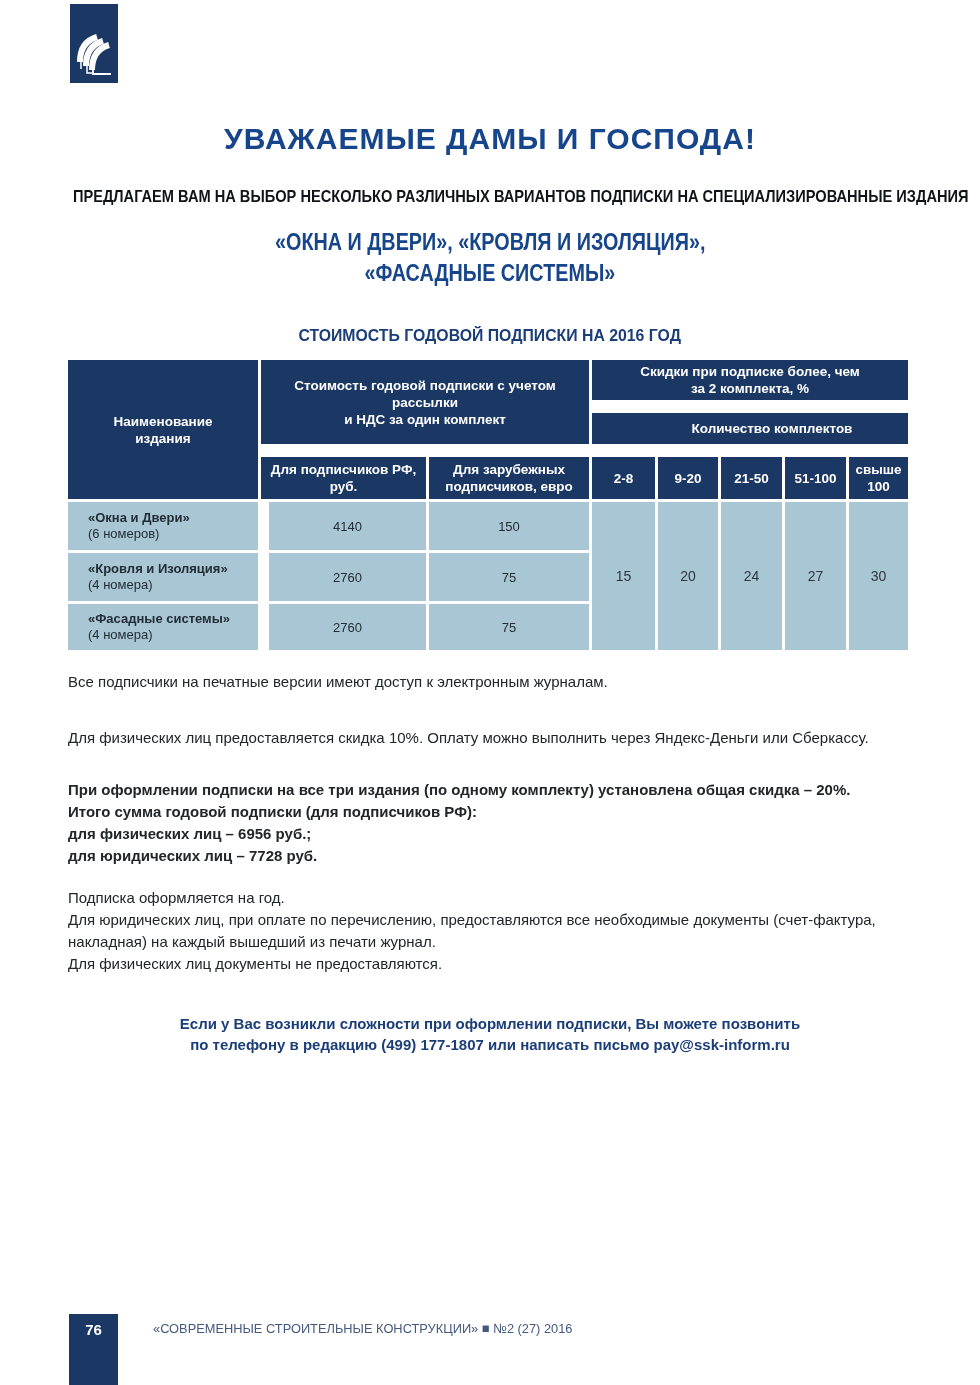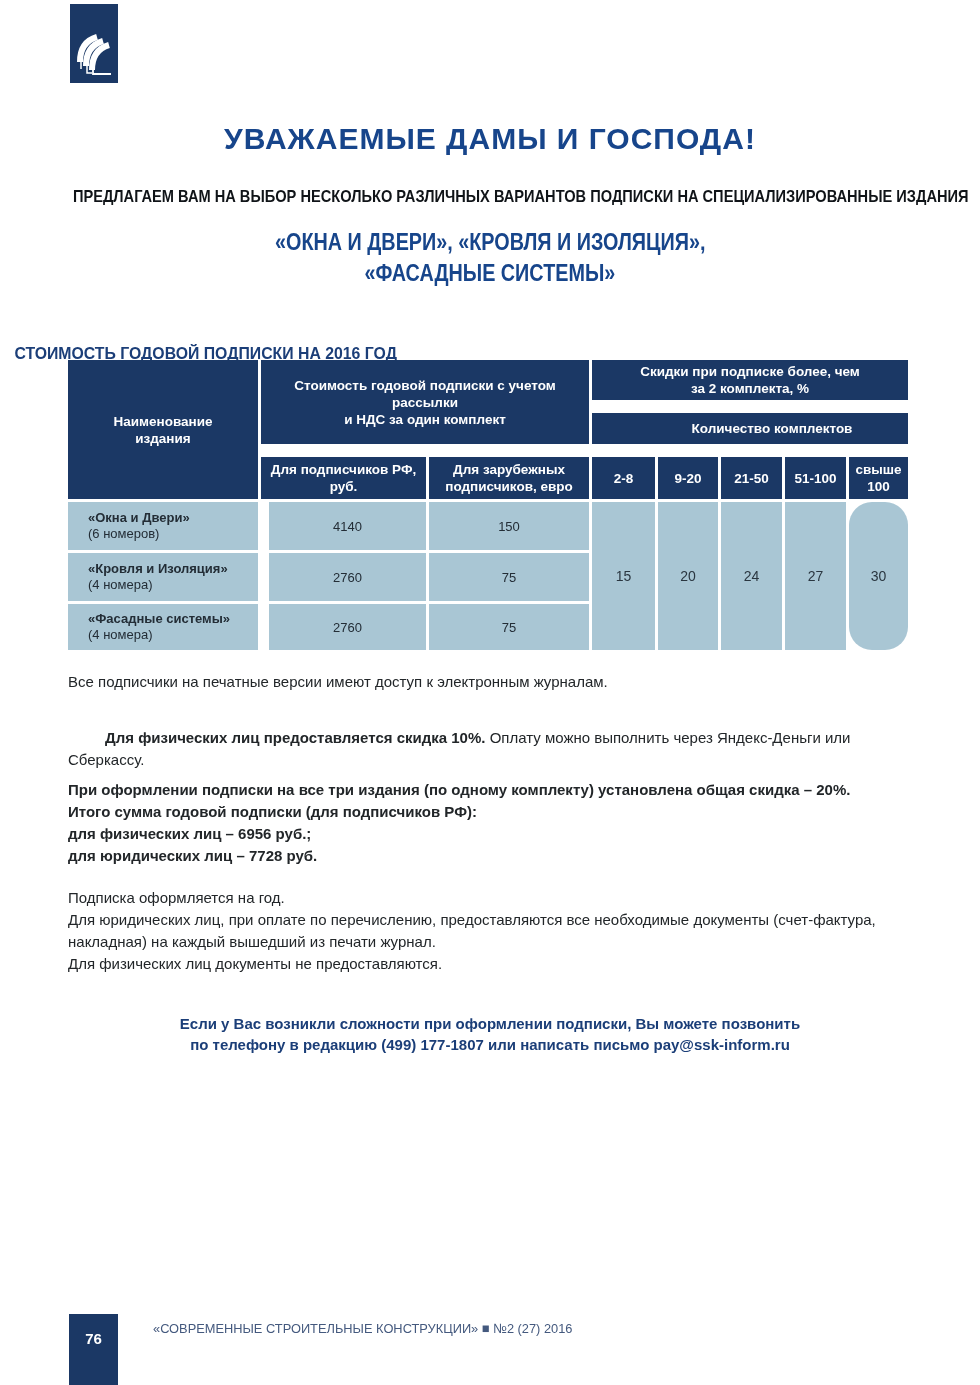--- a/index.html
+++ b/index.html
@@ -24,21 +24,21 @@
     font-size:30px;font-weight:bold;letter-spacing:1px;color:var(--title-blue);white-space:nowrap;}
   .doc-subtitle{position:absolute;left:0;top:187px;width:100%;text-align:center;color:#101418;}
   .doc-subtitle .cond{font-size:17px;font-weight:bold;}
   .editions{position:absolute;left:0;top:228px;width:100%;text-align:center;color:var(--title-blue);
     line-height:28px;font-weight:bold;}
   .editions .cond{font-size:23px;}
   .cond{display:inline-block;transform:scaleX(0.86);transform-origin:50% 50%;white-space:nowrap;}
   .cond-left{display:inline-block;transform:scaleX(0.95);transform-origin:0 50%;white-space:nowrap;}
 
   
-  .table-title{position:absolute;left:0;top:344px;width:100%;
+  .table-title{position:absolute;left:0;top:326px;width:100%;text-align:center;
     color:var(--deep-blue);font-weight:bold;}
   .table-title .cond{font-size:17px;transform:scaleX(0.93);}
   .price-table{position:absolute;left:68px;top:350px;width:840px;
     display:grid;
     grid-template-columns:190px 165px 160px 63px 60px 61px 61px 59px;
     grid-template-rows:50px 41px 52px 48px 48px 46px;
     gap:3px;}
   .cell{display:flex;align-items:center;justify-content:center;text-align:center;}
   .th{background:var(--navy);color:#fff;font-weight:bold;font-size:13.5px;line-height:17px;white-space:pre-line;margin-top:10px;}
   .td{background:var(--light-blue);font-size:13px;color:#232d36;}
@@ -50,36 +50,36 @@
   
   .c-edition{grid-column:1;grid-row:1/4;}
   .c-price{grid-column:2/4;grid-row:1/3;}
   .c-disc{grid-column:4/9;grid-row:1;}
   .c-kits{grid-column:4/9;grid-row:2;padding-left:44px;}
   .c-rf{grid-column:2;grid-row:3;}
   .c-fo{grid-column:3;grid-row:3;}
   .r1{grid-row:4;} .r2{grid-row:5;} .r3{grid-row:6;}
   .col1{grid-column:1;} .col2{grid-column:2;margin-left:8px;} .col3{grid-column:3;}
   .dv1{grid-column:4;grid-row:4/7;} .dv2{grid-column:5;grid-row:4/7;}
-  .dv3{grid-column:6;grid-row:4/7;} .dv4{grid-column:7;grid-row:4/7;} .dv5{grid-column:8;grid-row:4/7;border-radius:23px;}
+  .dv3{grid-column:6;grid-row:4/7;} .dv4{grid-column:7;grid-row:4/7;} .dv5{grid-column:8;grid-row:4/7;}
 
   
   .note{position:absolute;left:68px;width:848px;font-size:15px;line-height:22px;color:var(--body-text);}
   .n1{top:671px;}
   .n2{top:727px;}
-  .n2 .b{font-weight:bold;margin-left:37px;}
+  .n2 .b{font-weight:normal;}
   .n3{top:779px;font-weight:bold;white-space:pre-line;}
   .n4{top:887px;white-space:pre-line;}
   .contact{position:absolute;left:0;top:1013px;width:100%;text-align:center;
     font-size:15px;line-height:21px;font-weight:bold;color:var(--deep-blue);}
 
   
   .page-num-box{position:absolute;left:69px;top:1314px;width:49px;height:71px;
     background:var(--navy);color:#fff;text-align:center;}
-  .page-num-box .num{display:block;margin-top:16px;font-size:15px;font-weight:bold;}
+  .page-num-box .num{display:block;margin-top:7px;font-size:15px;font-weight:bold;}
   .footer-journal{position:absolute;left:153px;top:1321px;font-size:13.5px;
     color:var(--footer-text);text-align:center;}
 </style>
 </head>
 <body>
 
 <div class="page">
 
   <div class="logo-box">
     <svg viewBox="0 0 48 79" xmlns="http://www.w3.org/2000/svg">

